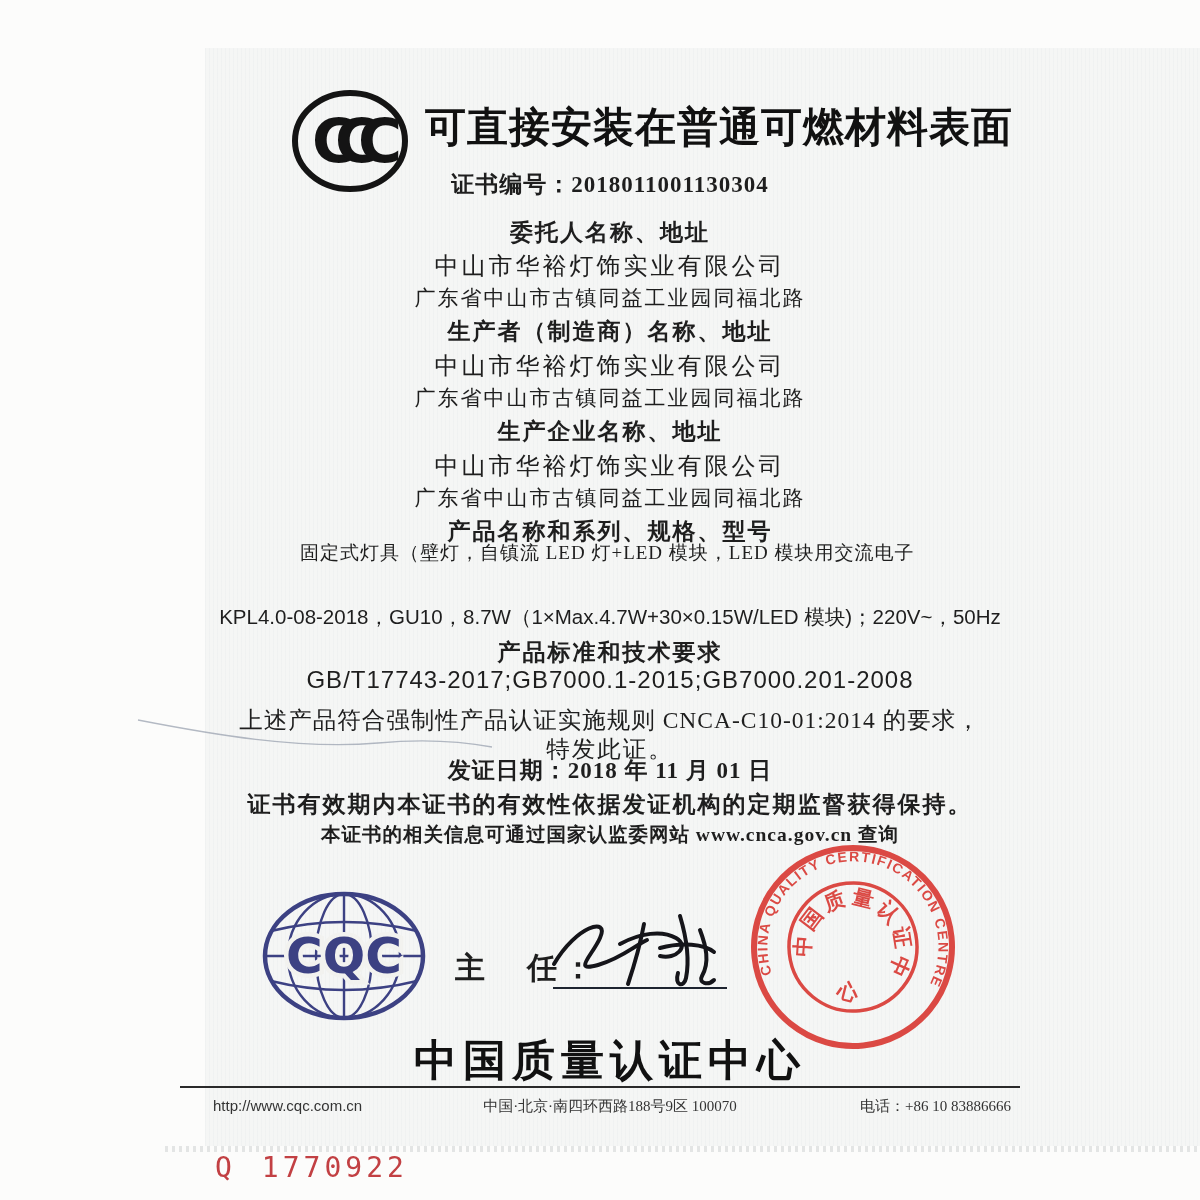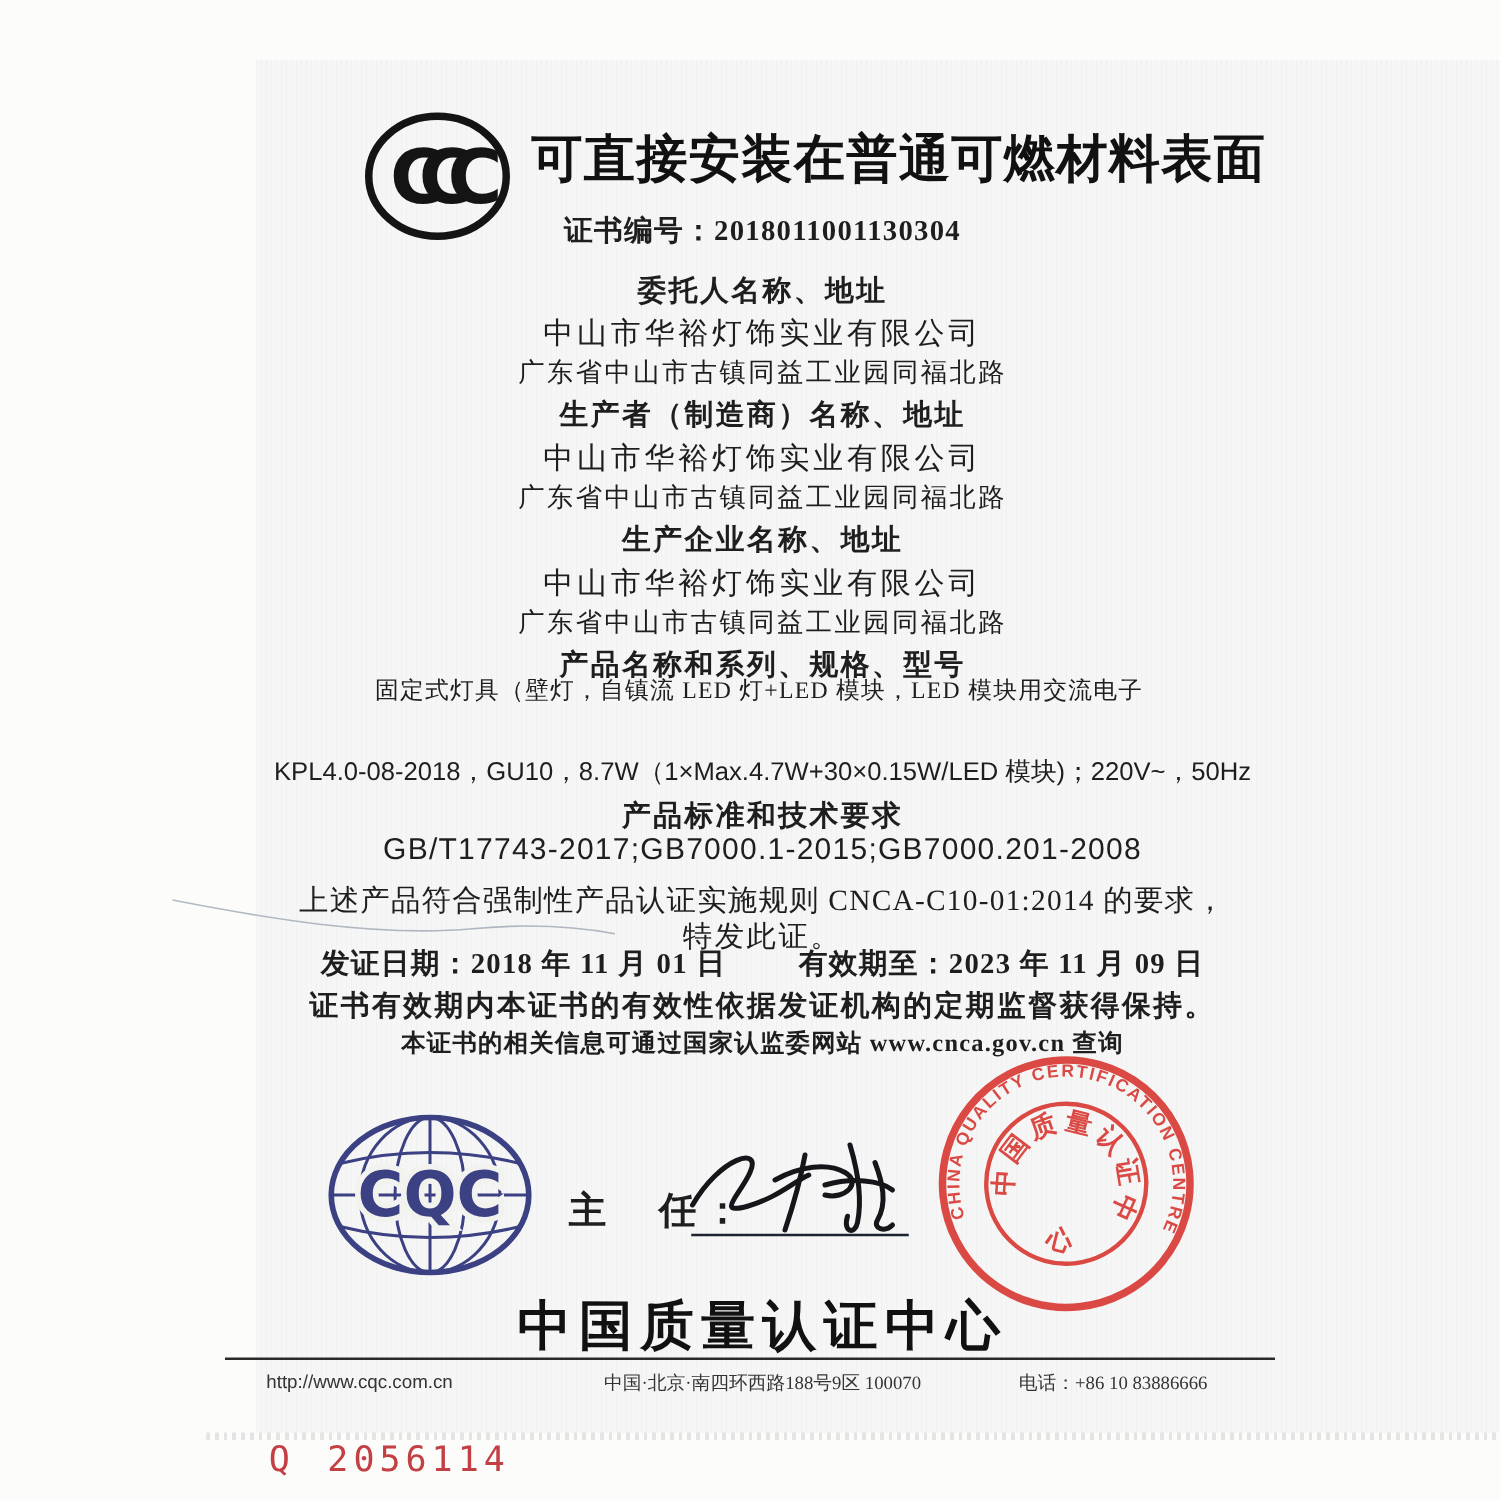--- a/index.html
+++ b/index.html
@@ -80,21 +80,20 @@
 <div class="line sans" style="top:603px;font-size:20.5px;">KPL4.0-08-2018，GU10，8.7W（1×Max.4.7W+30×0.15W/LED 模块)；220V~，50Hz</div>
 
 <div class="line heading" style="top:637px;">产品标准和技术要求</div>
 <div class="line sans" style="top:666px;font-size:24px;letter-spacing:1px;">GB/T17743-2017;GB7000.1-2015;GB7000.201-2008</div>
 
 <div class="line" style="top:704px;font-size:23.5px;letter-spacing:1px;">上述产品符合强制性产品认证实施规则 CNCA-C10-01:2014 的要求，</div>
 <div class="line" style="top:733px;font-size:23.5px;letter-spacing:2px;">特发此证。</div>
 
 <div class="dates-row">
   <span>发证日期：2018 年 11 月 01 日</span>
-  <span>有效期至：2023 年 11 月 09 日</span>
 </div>
 <div class="line bold" style="top:789px;font-size:23px;letter-spacing:2px;">证书有效期内本证书的有效性依据发证机构的定期监督获得保持。</div>
 <div class="line bold" style="top:821px;font-size:19.5px;letter-spacing:1px;">本证书的相关信息可通过国家认监委网站 www.cnca.gov.cn 查询</div>
 
 <svg class="crease" width="370" height="46" viewBox="0 0 370 46">
   <path d="M 8,8 C 80,22 170,38 248,31 C 300,26 335,30 362,35" fill="none" stroke="#8d96a6" stroke-width="1.3"></path>
 </svg>
 
 <svg class="cqc-logo" width="168" height="140" viewBox="-84 -70 168 140">
   <g stroke="#3c4183" fill="none">
@@ -141,18 +140,18 @@
       <textPath href="#stamp-arc-cn" startOffset="50%" text-anchor="middle">中国质量认证中</textPath>
     </text>
     <text x="6" y="52" text-anchor="middle" font-size="21" font-weight="bold" fill="#d93b35">心</text>
   </g>
 </svg>
 
 <div class="issuer-big">中国质量认证中心</div>
 <div class="rule"></div>
 <div class="footer-text sans" style="left:213px;">http://www.cqc.com.cn</div>
 <div class="footer-text" style="left:10px;width:1200px;text-align:center;">中国·北京·南四环西路188号9区  100070</div>
-<div class="footer-text" style="left:815px;">电话：+86 10 83886666</div>
+<div class="footer-text" style="left:860px;">电话：+86 10 83886666</div>
 
 <div class="perforation"></div>
 <div class="serial">
-  <span>Q</span><span class="num">2056114</span>
+  <span>Q</span><span class="num">1770922</span>
 </div>
 
 </body></html>

